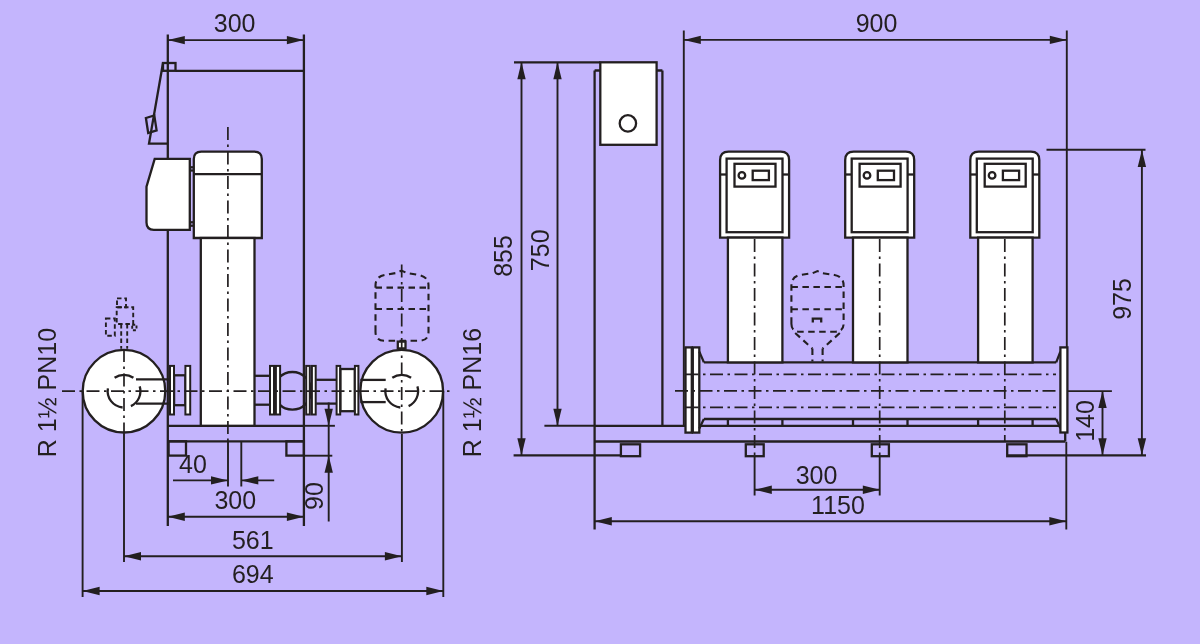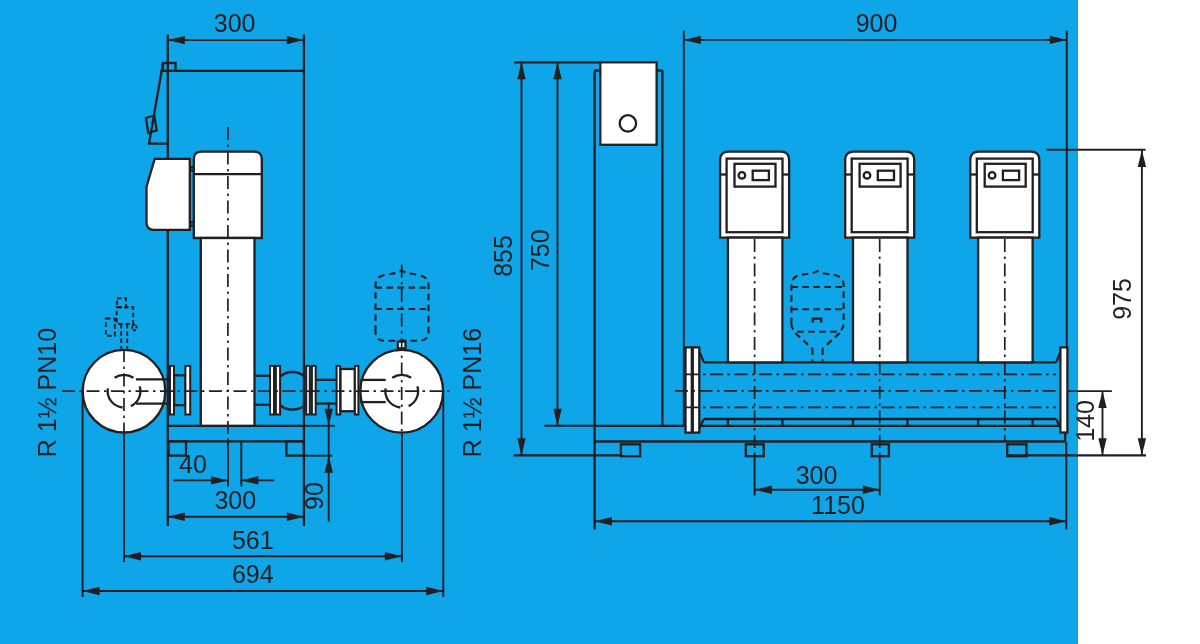--- a/index.html
+++ b/index.html
@@ -1,16 +1,16 @@
 <!DOCTYPE html>
 <html><head>
 <meta charset="utf-8">
 <style>
 html,body{margin:0;padding:0;background:#fff;}
-#page{width:1078px;height:644px;position:relative;background:#0ea5e9;}
+#page{width:1200px;height:644px;position:relative;background:#c4b5fd;}
 svg{display:block;}
 text{font-family:"Liberation Sans",sans-serif;font-size:25px;fill:#231f20;}
 .o{stroke:#231f20;fill:none;stroke-width:2.3;stroke-linecap:butt;}
 .w{stroke:#231f20;fill:#ffffff;stroke-width:2.3;}
 .fb{stroke:#231f20;fill:#ffffff;stroke-width:2.0;}
 .d{stroke:#231f20;fill:none;stroke-width:1.9;}
 .cl{stroke:#231f20;fill:none;stroke-width:1.7;stroke-dasharray:13 4.5 2.5 4.5;}
 .dsh{stroke:#231f20;fill:none;stroke-width:2.1;stroke-dasharray:6.5 4.5;}
 .ar{fill:#231f20;stroke:none;}
 </style>

